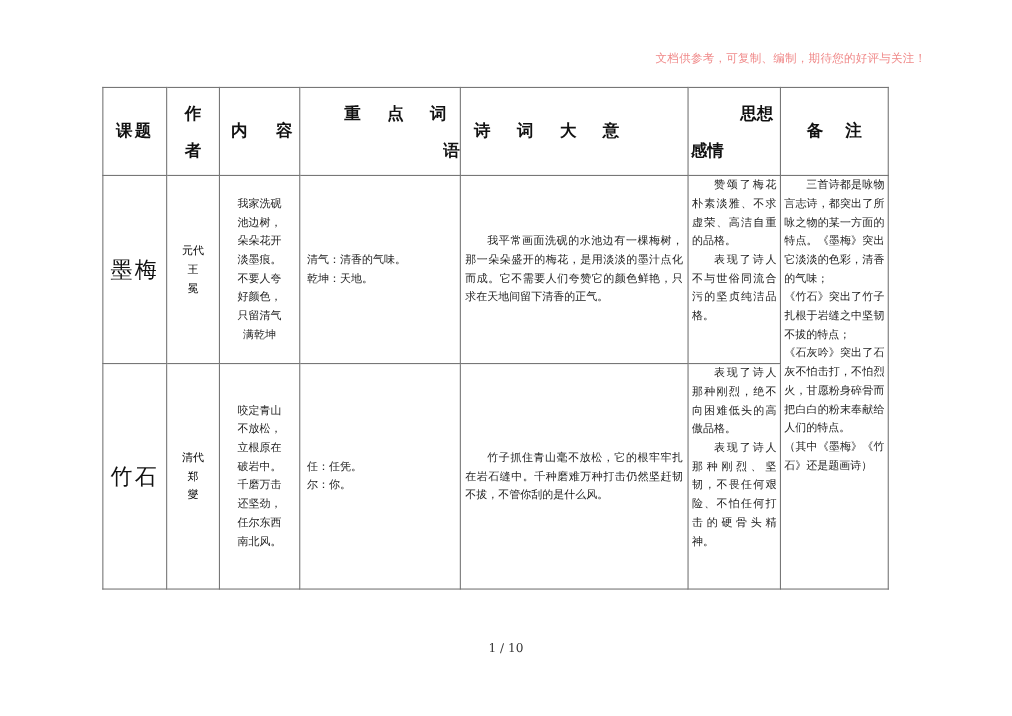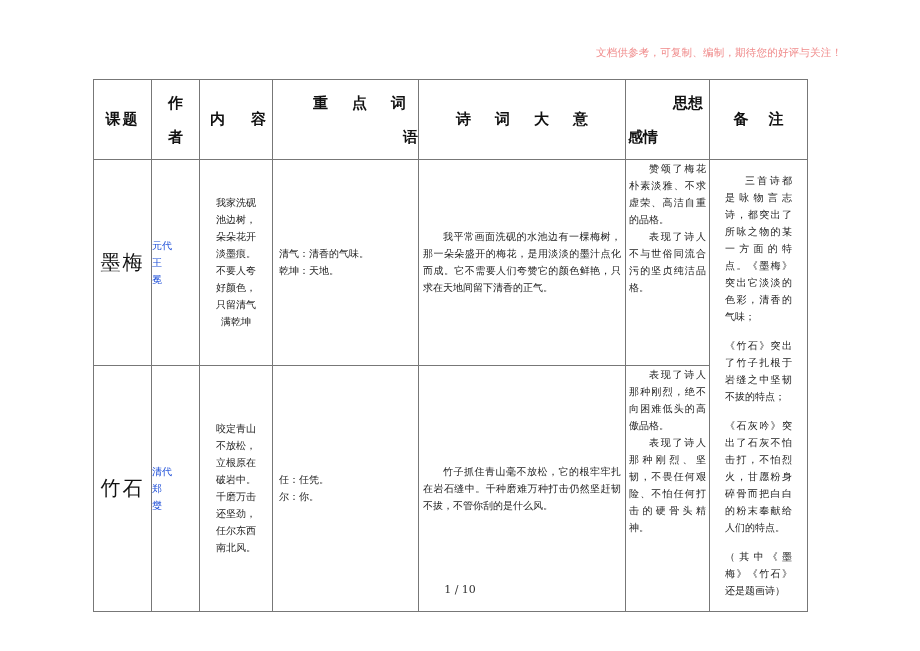--- a/index.html
+++ b/index.html
@@ -11,37 +11,37 @@
                   table-layout: fixed; width: 714px; }
     table.poems td, table.poems th { border: 1px solid #777; padding: 0; vertical-align: middle;
                   font-weight: normal; }
     th { height: 79px; font-size: 15px; font-weight: bold !important; color: #111; }
     .h-kt { text-align: center; letter-spacing: 2px; }
     .h-author { text-align: center; line-height: 34px; }
     .h-content { text-align: left; padding-left: 10px !important; word-spacing: 0; }
     .h-content span.gap { display: inline-block; width: 26px; }
     .h-keywords { text-align: right; line-height: 34px; }
     .h-keywords .l1 span { display: inline-block; margin: 0 12px; }
-    .h-meaning { text-align: center; }
+    .h-meaning { text-align: left; }
     .h-meaning span { display: inline-block; margin: 0 12px; }
     .h-emotion { text-align: right; padding-right: 6px !important; line-height: 34px; }
     .h-emotion .l2 { text-align: left; padding-left: 2px; }
     .h-notes { text-align: center; }
     .h-notes span { display: inline-block; margin: 0 10px; }
     td { font-size: 10px; line-height: 17px; }
     .c-title { text-align: center; font-weight: bold; font-size: 20px; letter-spacing: 2px; color: #111; }
-    .c-author { color: #1d4ed8; }
+    .c-author { text-align: center; color: #000000; }
     .c-content { text-align: center; padding: 0 4px !important; }
     .c-keywords { text-align: left; padding-left: 6px !important; margin-left: 24px; }
     .c-meaning { text-align: left; padding: 0 4px 0 4px !important; }
     .c-meaning p { margin: 0; text-indent: 2em; text-align: justify; }
     .c-emotion { padding: 0 3px !important; vertical-align: top !important; }
     .c-emotion p { margin: 0; text-indent: 2em; text-align: justify; }
     .c-notes { padding: 0 3px !important; vertical-align: top !important; }
-    .c-notes p { margin: 12px; text-indent: 2em; text-align: justify; }
+    .c-notes p { margin: 0; text-indent: 2em; text-align: justify; }
     .c-notes .block { text-indent: 0; }
     .line { display: block; }
     .page-num { position: absolute; top: 583px; left: 0; width: 920px; text-align: center;
                 font-size: 11px; color: #333; }
   </style>
 </head>
 <body>
 
 <div class="watermark">文档供参考，可复制、编制，期待您的好评与关注！</div>
 

